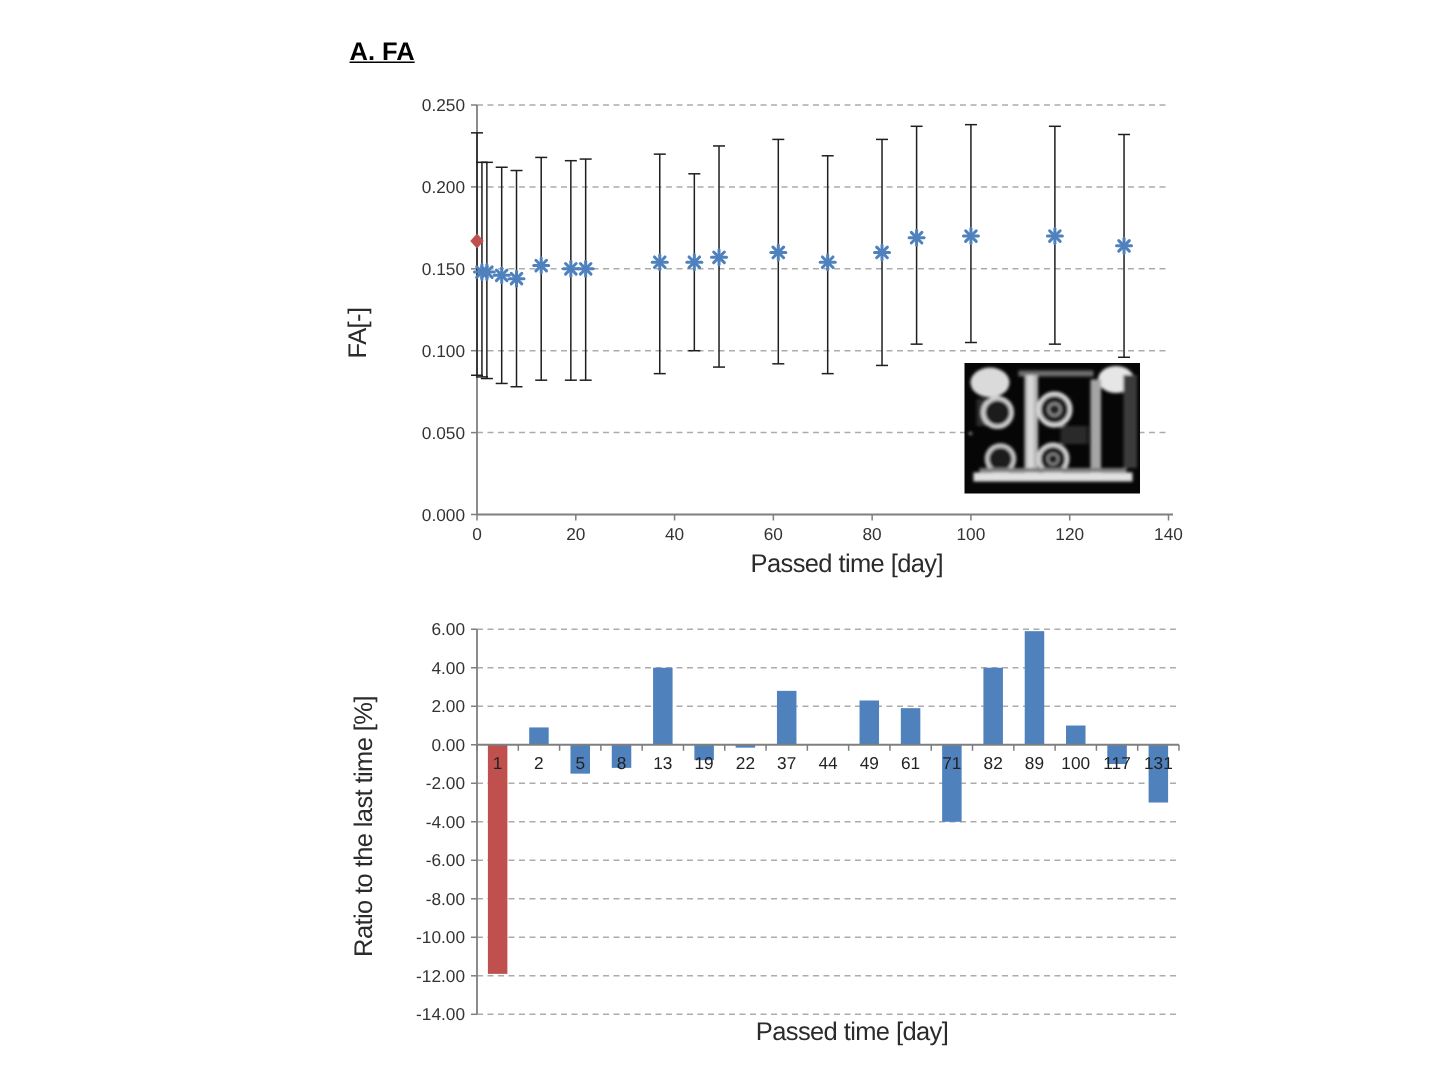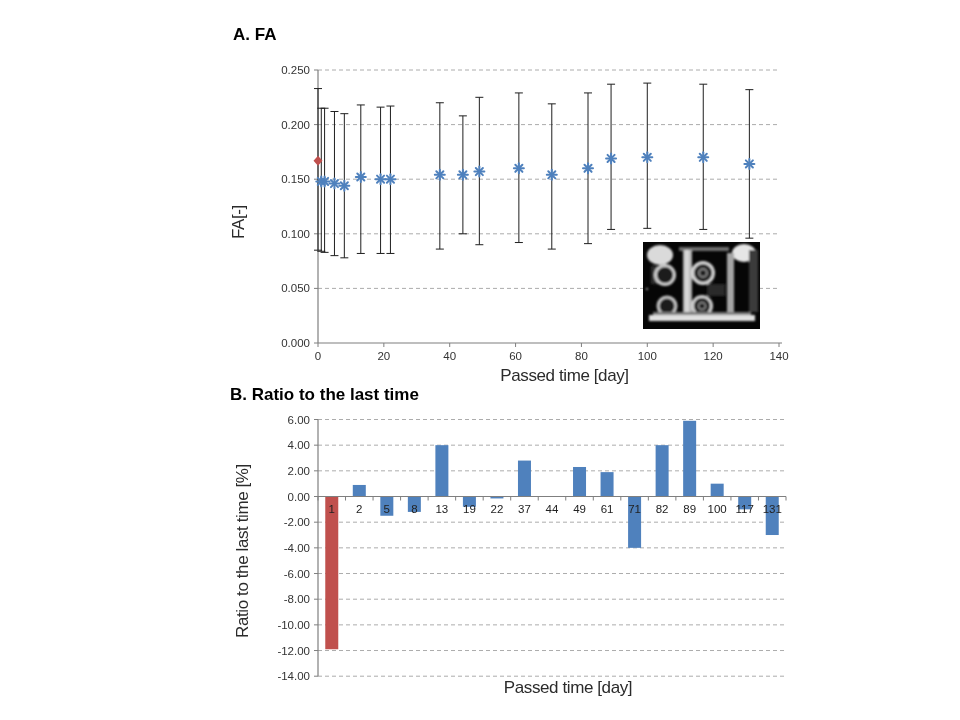--- a/index.html
+++ b/index.html
@@ -1,31 +1,30 @@
 <!DOCTYPE html>
 <html><head>
 <meta charset="utf-8">
 <style>
   html,body{margin:0;padding:0;background:#fff;}
   .figure{position:relative;width:960px;height:720px;background:#ffffff;overflow:hidden;
           font-family:"Liberation Sans",sans-serif;}
   .panel-title{position:absolute;font-weight:bold;font-size:17px;color:#000;white-space:nowrap;}
-  #title-a{left:233px;top:25px;}
+  #title-a{left:233px;top:25px;text-decoration:underline;}
   #title-b{left:230px;top:385px;}
   svg{position:absolute;left:0;top:0;}
   text.tick{font-family:"Liberation Sans",sans-serif;font-size:11.5px;fill:#333;}
   text.cat{font-family:"Liberation Sans",sans-serif;font-size:11.5px;fill:#222;}
   text.axtitle{font-family:"Liberation Sans",sans-serif;font-size:17px;fill:#2b2b2b;letter-spacing:-0.4px;}
 </style>
 </head>
 <body>
 
 <div class="figure">
   <div class="panel-title" id="title-a">A. FA</div>
-  <div class="panel-title" id="title-b">B. Ratio to the last time</div>
 
   <svg width="960" height="720" viewBox="0 0 960 720">
     <defs>
       <filter id="softblur" x="-10%" y="-10%" width="120%" height="120%">
         <feGaussianBlur stdDeviation="0.9"></feGaussianBlur>
       </filter>
     </defs>
 
     <g id="gA">
         <line x1="314" y1="343" x2="318" y2="343" stroke="#7F7F7F" stroke-width="1"></line>

